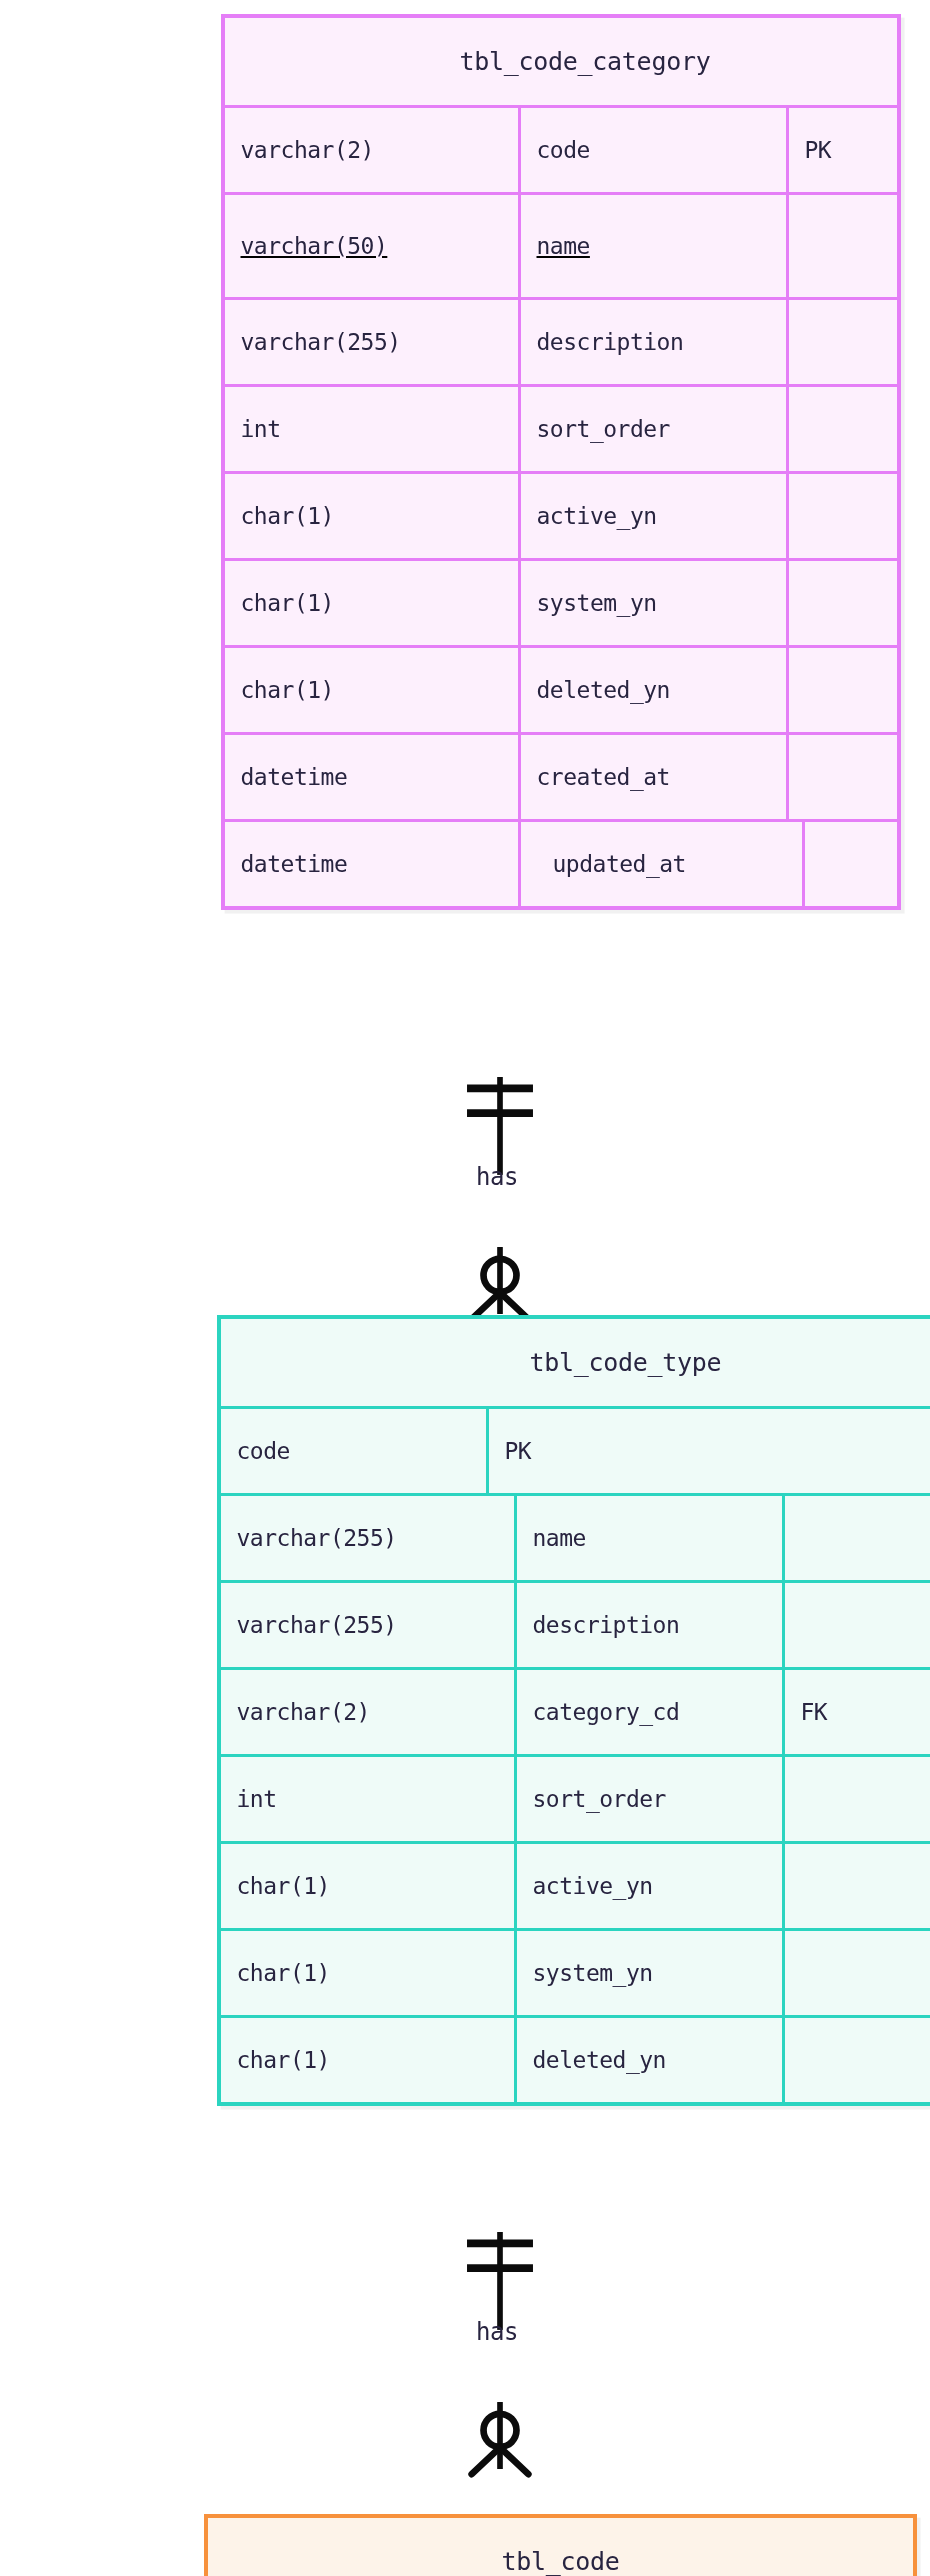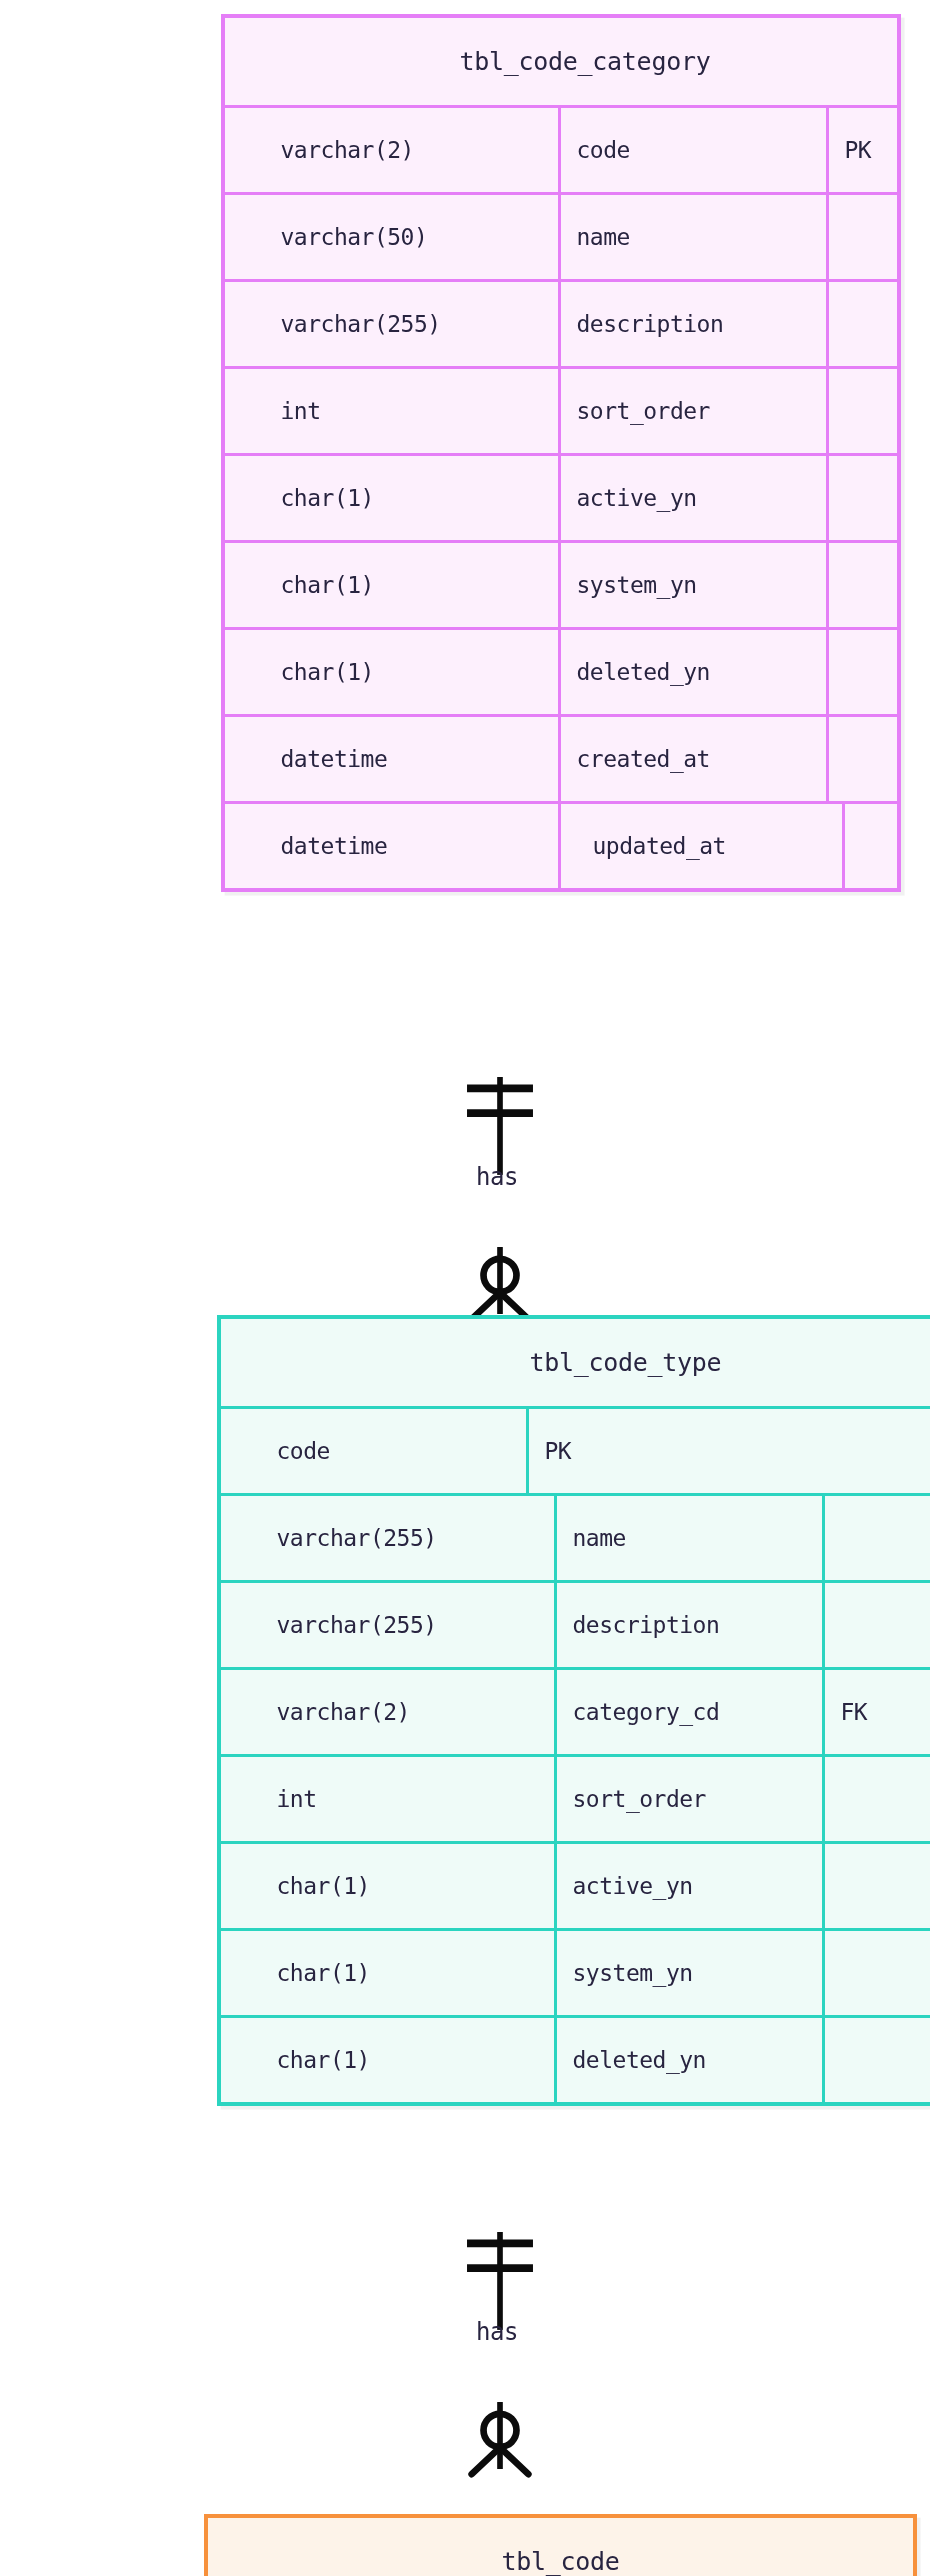--- a/index.html
+++ b/index.html
@@ -39,21 +39,20 @@
     font-size: 25px;
     letter-spacing: -0.3px;
     color: #282440;
     font-family: "DejaVu Sans Mono", "Liberation Mono", monospace;
   }
   .entity .attr-row {
     display: flex;
     width: 100%;
     border-top-style: solid;
     border-top-width: 3.6px;
-    padding-left: 40px;
   }
   .entity .attr-cell {
     display: flex;
     align-items: center;
     padding-left: 15.5px;
     font-size: 23px;
     letter-spacing: -0.5px;
     color: #282440;
     white-space: nowrap;
     overflow: hidden;
@@ -97,21 +96,21 @@
 <div id="canvas">
 
   <div class="entity e-pink" id="ent-0" style="left: 221px; top: 14.4px; width: 680px; border-color: rgb(229, 126, 247); background: rgb(253, 240, 253);">
     <div class="ent-title" style="height:87px;margin-left:48px;">tbl_code_category</div>
     <div class="attr-rows">
         <div class="attr-row" style="height: 87px; border-top-color: rgb(229, 126, 247);">
           <div class="attr-cell c-type" style="border-right-color: rgb(229, 126, 247);">varchar(2)</div>
           <div class="attr-cell c-name" style="border-right-color: rgb(229, 126, 247);">code</div>
           <div class="attr-cell c-key">PK</div>
         </div>
-        <div class="attr-row" style="height: 87px; border-top-color: rgb(229, 126, 247);">
+        <div class="attr-row" style="height: 105px; border-top-color: rgb(229, 126, 247); text-decoration: underline;">
           <div class="attr-cell c-type" style="border-right-color: rgb(229, 126, 247);">varchar(50)</div>
           <div class="attr-cell c-name" style="border-right-color: rgb(229, 126, 247);">name</div>
           <div class="attr-cell c-key"></div>
         </div>
         <div class="attr-row" style="height: 87px; border-top-color: rgb(229, 126, 247);">
           <div class="attr-cell c-type" style="border-right-color: rgb(229, 126, 247);">varchar(255)</div>
           <div class="attr-cell c-name" style="border-right-color: rgb(229, 126, 247);">description</div>
           <div class="attr-cell c-key"></div>
         </div>
         <div class="attr-row" style="height: 87px; border-top-color: rgb(229, 126, 247);">

